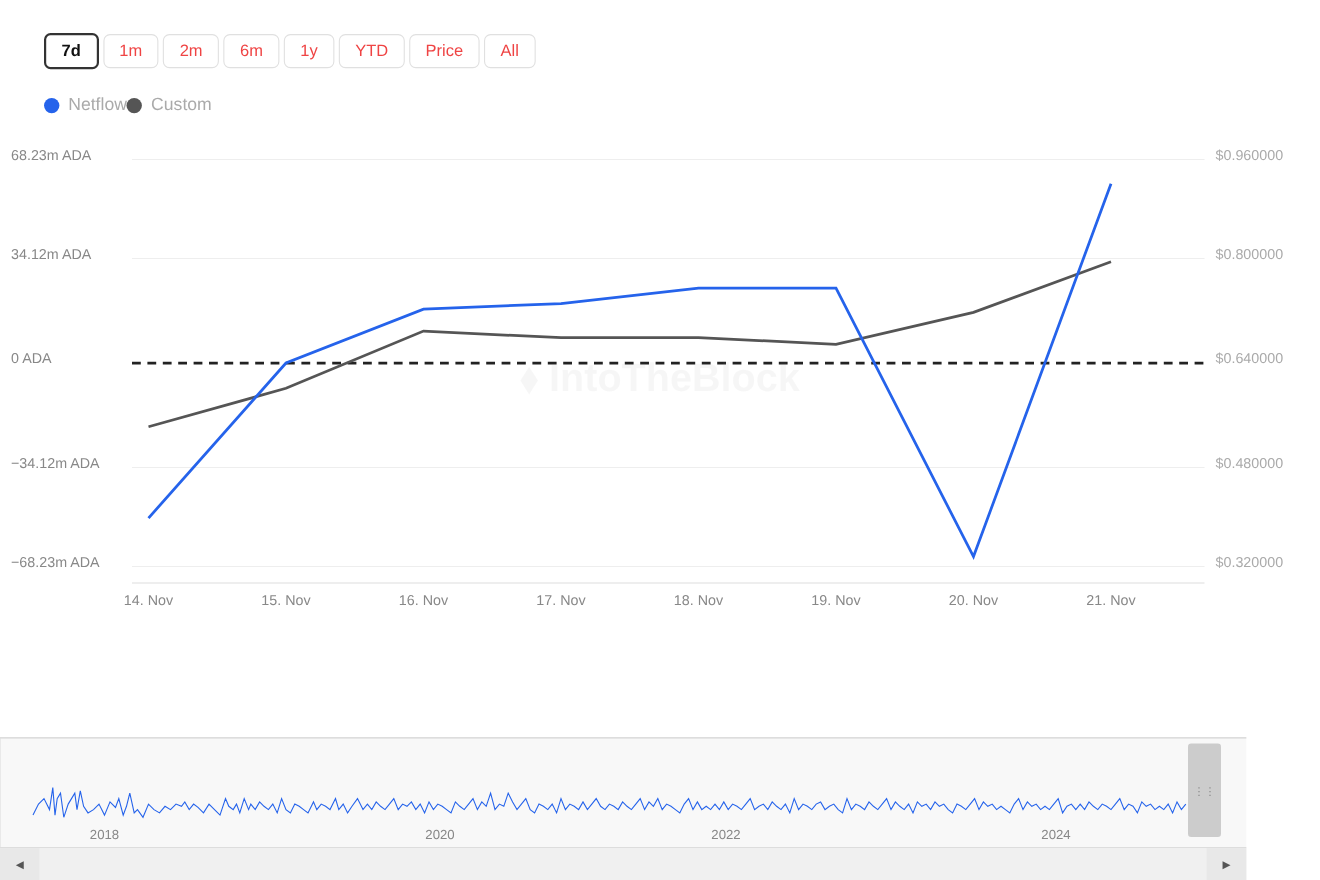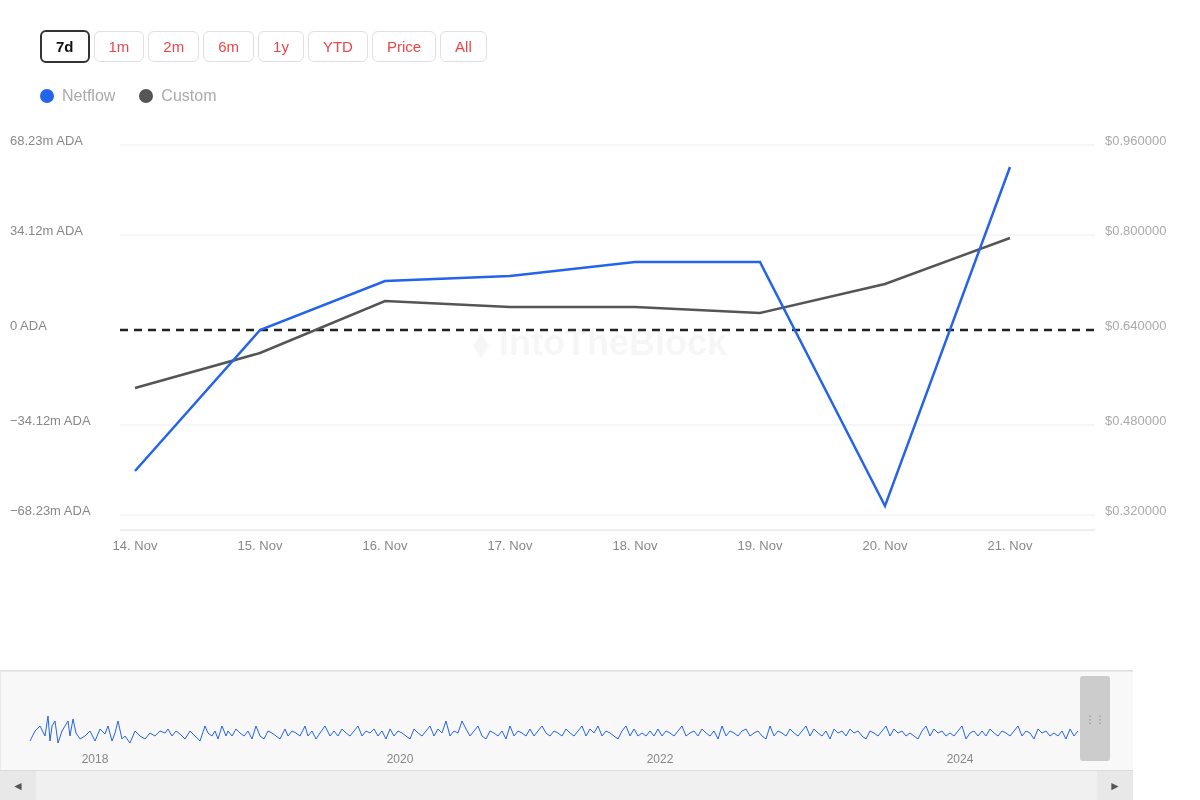--- a/index.html
+++ b/index.html
@@ -44,21 +44,20 @@
       background: #fff;
       border: 2px solid #333;
       font-weight: 700;
       color: #111;
     }
 
     
     .legend {
       display: flex;
       align-items: center;
-      gap: 24px;
       padding: 10px 40px 10px 40px;
       margin-top: 4px;
     }
 
     .legend-item {
       display: flex;
       align-items: center;
       gap: 8px;
       font-size: 16px;
       color: #aaa;

